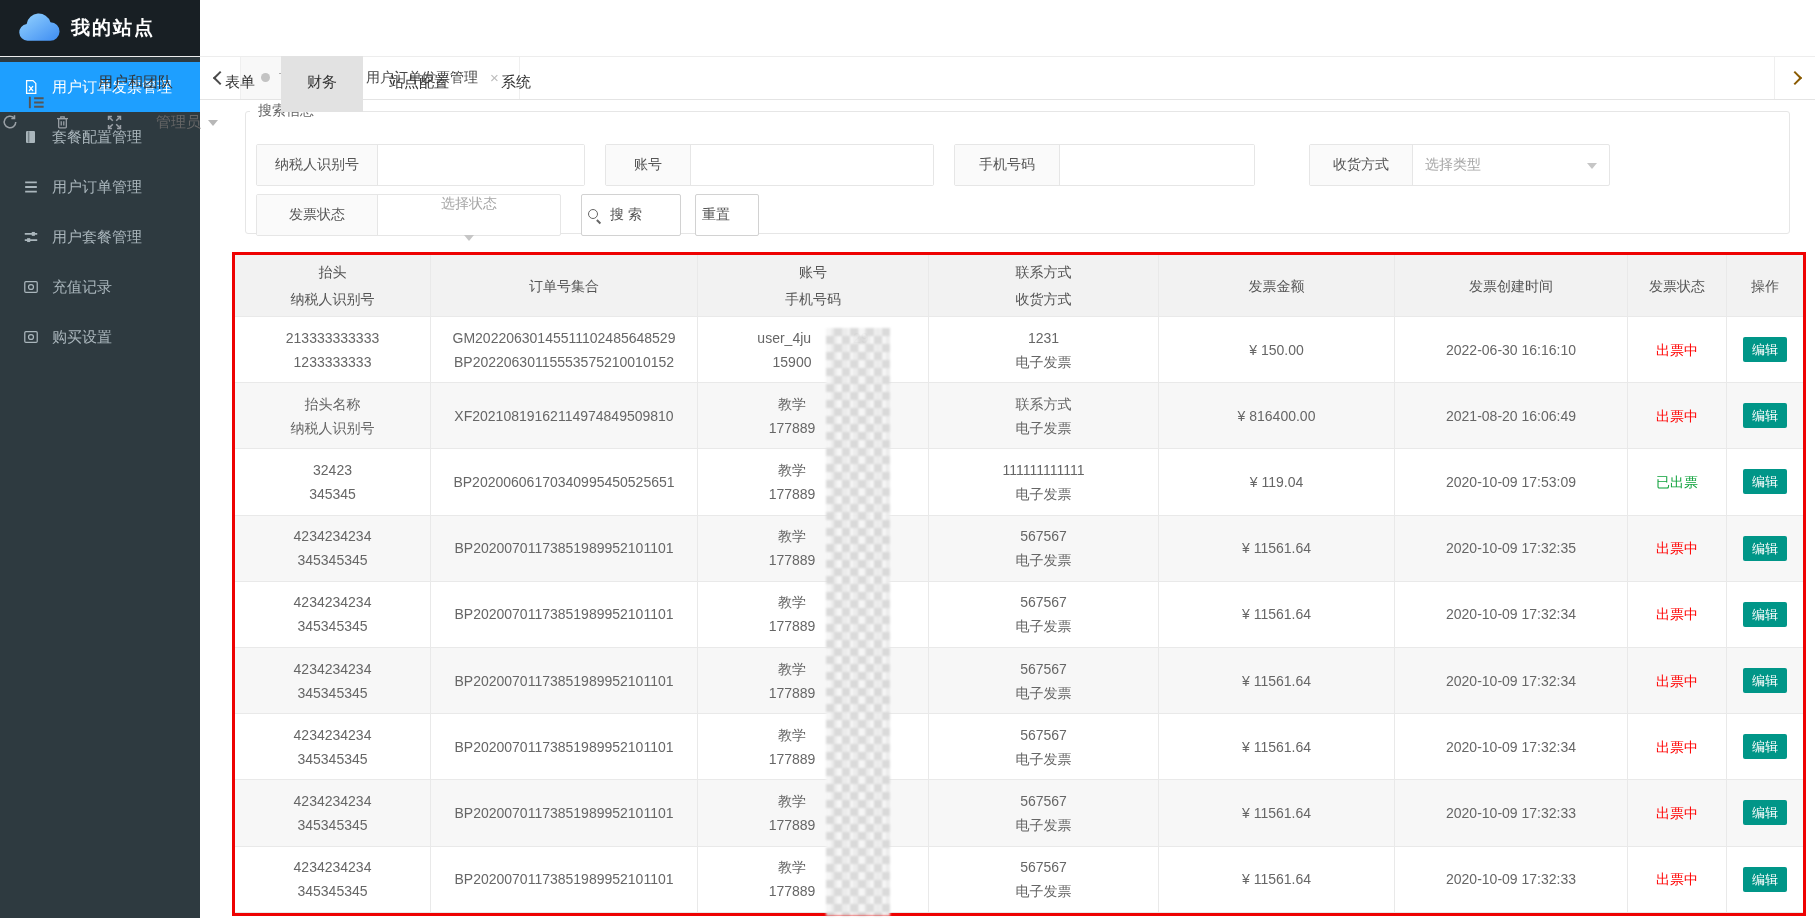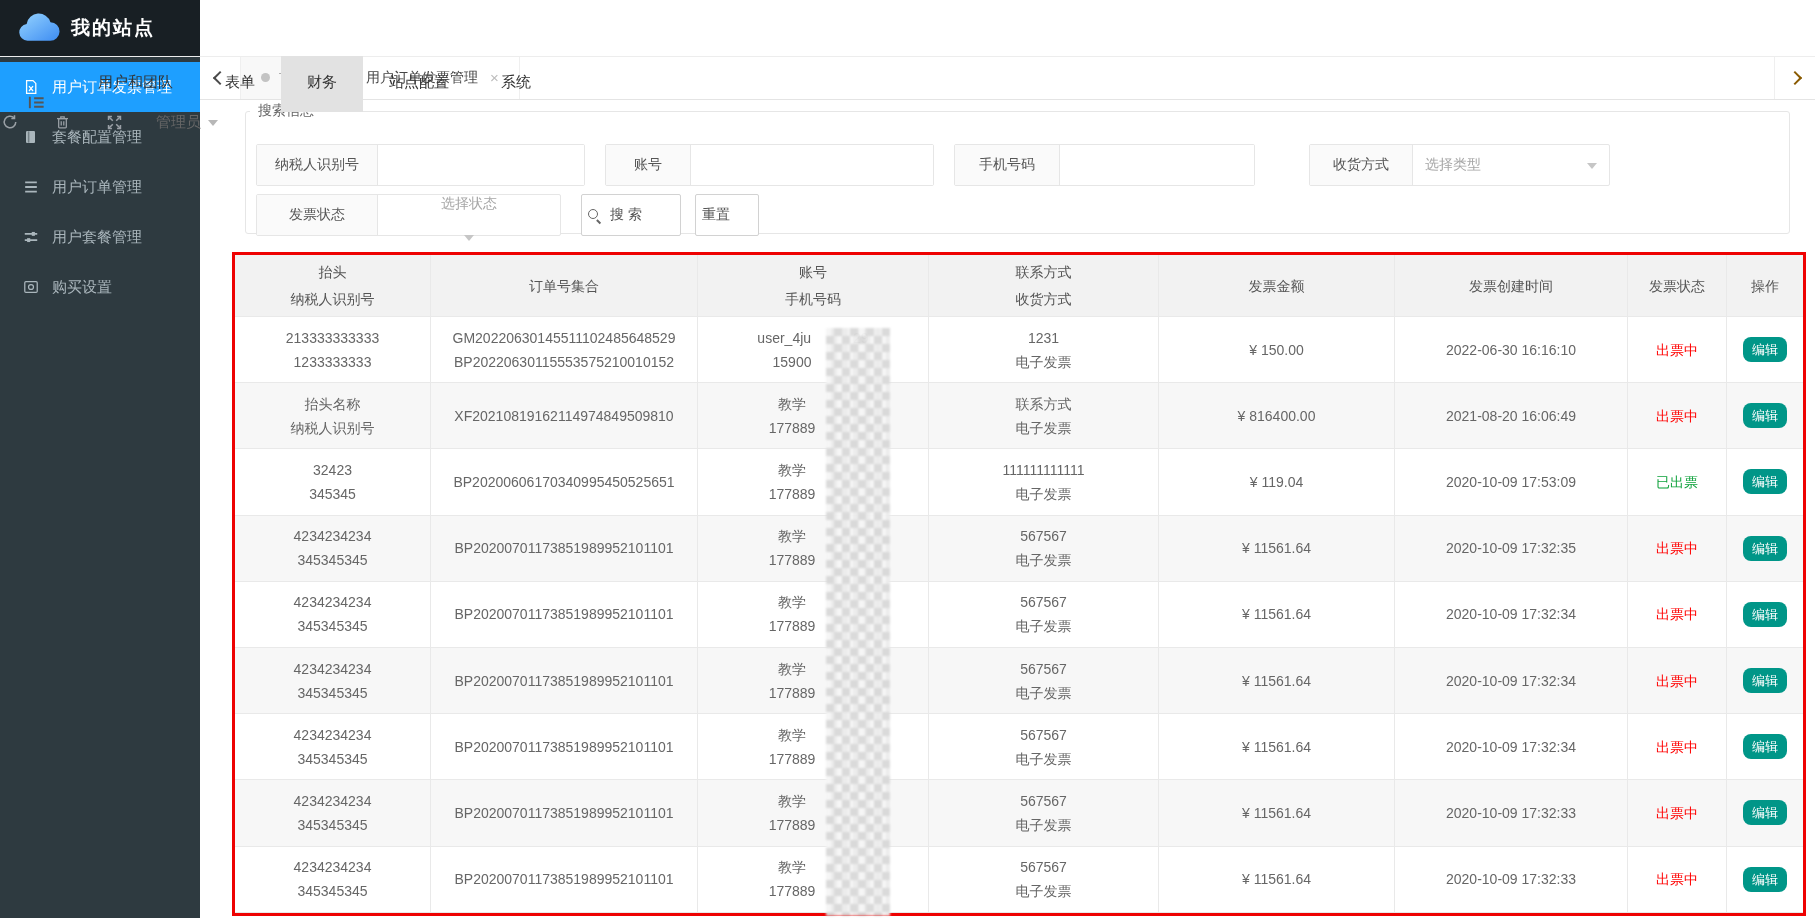--- a/index.html
+++ b/index.html
@@ -73,21 +73,21 @@
   .tbody .trow.stripe{background:#f7f7f7;}
   .tcell{border-right:1px solid #e9e9e9;border-bottom:1px solid #e9e9e9;display:flex;flex-direction:column;
          align-items:center;justify-content:center;gap:10px;font-size:14px;color:#666;white-space:nowrap;
          overflow:hidden;box-sizing:border-box;}
   .trow .tcell:last-child{border-right:none;}
   .trow.head .tcell{color:#555;gap:13px;background:#f2f2f2;}
   .tline{line-height:1;}
   .tline:empty{display:none;}
   .tail{display:inline-block;width:42px;height:1px;}
   .status{font-size:14px;}
-  .btn-edit{background:#009688;color:#fff;border:none;border-radius:8px;font-size:13px;
+  .btn-edit{background:#009688;color:#fff;border:none;border-radius:2px;font-size:13px;
             padding:6px 9px;cursor:pointer;line-height:1;font-family:inherit;}
   
   .mosaic{position:absolute;left:826px;top:328px;width:64px;height:588px;z-index:6;
           background-color:#ececec;
           background-image:
             linear-gradient(45deg,#d9d9d9 25%,transparent 25%,transparent 75%,#d9d9d9 75%),
             linear-gradient(45deg,#d9d9d9 25%,transparent 25%,transparent 75%,#d9d9d9 75%),
             linear-gradient(90deg,rgba(255,255,255,.55) 50%,transparent 50%);
           background-size:16px 16px,16px 16px,11px 11px;
           background-position:0 0,8px 8px,0 0;
@@ -184,20 +184,29 @@
     </div>
     <div class="side-item">
       <span class="sicon">
         <svg width="16" height="14" viewBox="0 0 20 18" fill="none" stroke="currentColor" stroke-width="2">
           <path d="M2 5h16M2 13h16"></path>
             <rect x="11" y="2.5" width="4" height="5" fill="currentColor" stroke="none"></rect>
           <rect x="5" y="10.5" width="4" height="5" fill="currentColor" stroke="none"></rect>
         </svg>
       </span>
       <span>用户套餐管理</span>
+    </div>
+    <div class="side-item">
+      <span class="sicon">
+        <svg width="16" height="14" viewBox="0 0 20 18" fill="none" stroke="currentColor" stroke-width="1.6">
+          <rect x="2" y="2" width="16" height="14" rx="1.5"></rect>
+            <circle cx="10" cy="9" r="3.2"></circle>
+        </svg>
+      </span>
+      <span>充值记录</span>
     </div>
     <div class="side-item">
       <span class="sicon">
         <svg width="16" height="14" viewBox="0 0 20 18" fill="none" stroke="currentColor" stroke-width="1.6">
           <rect x="2" y="2" width="16" height="14" rx="1.5"></rect>
             <circle cx="10" cy="9" r="3.2"></circle>
         </svg>
       </span>
       <span>购买设置</span>
     </div>

